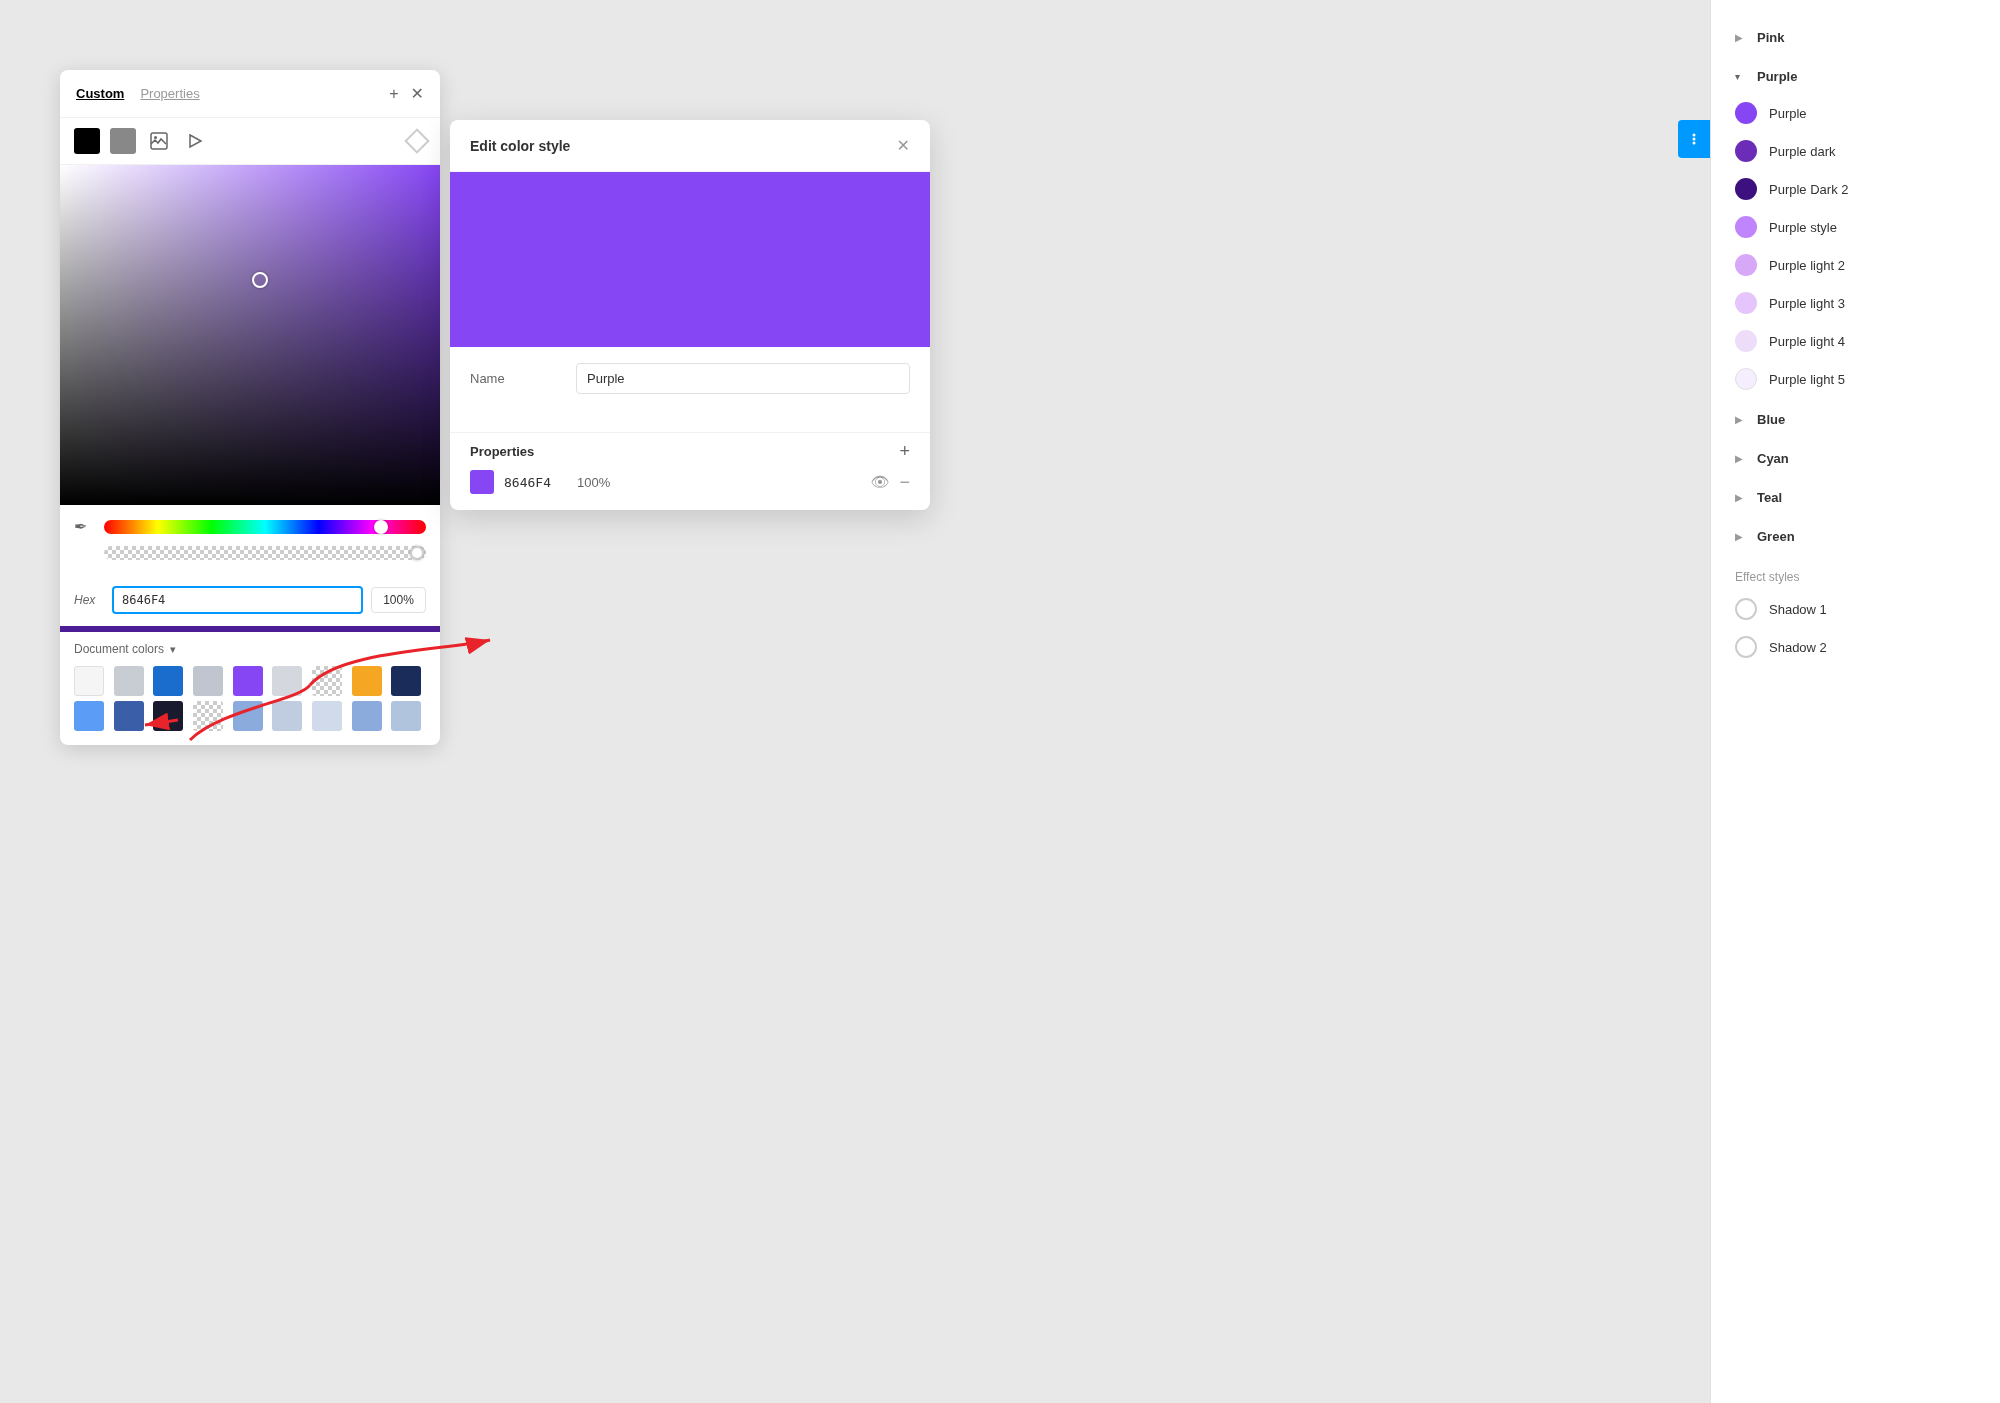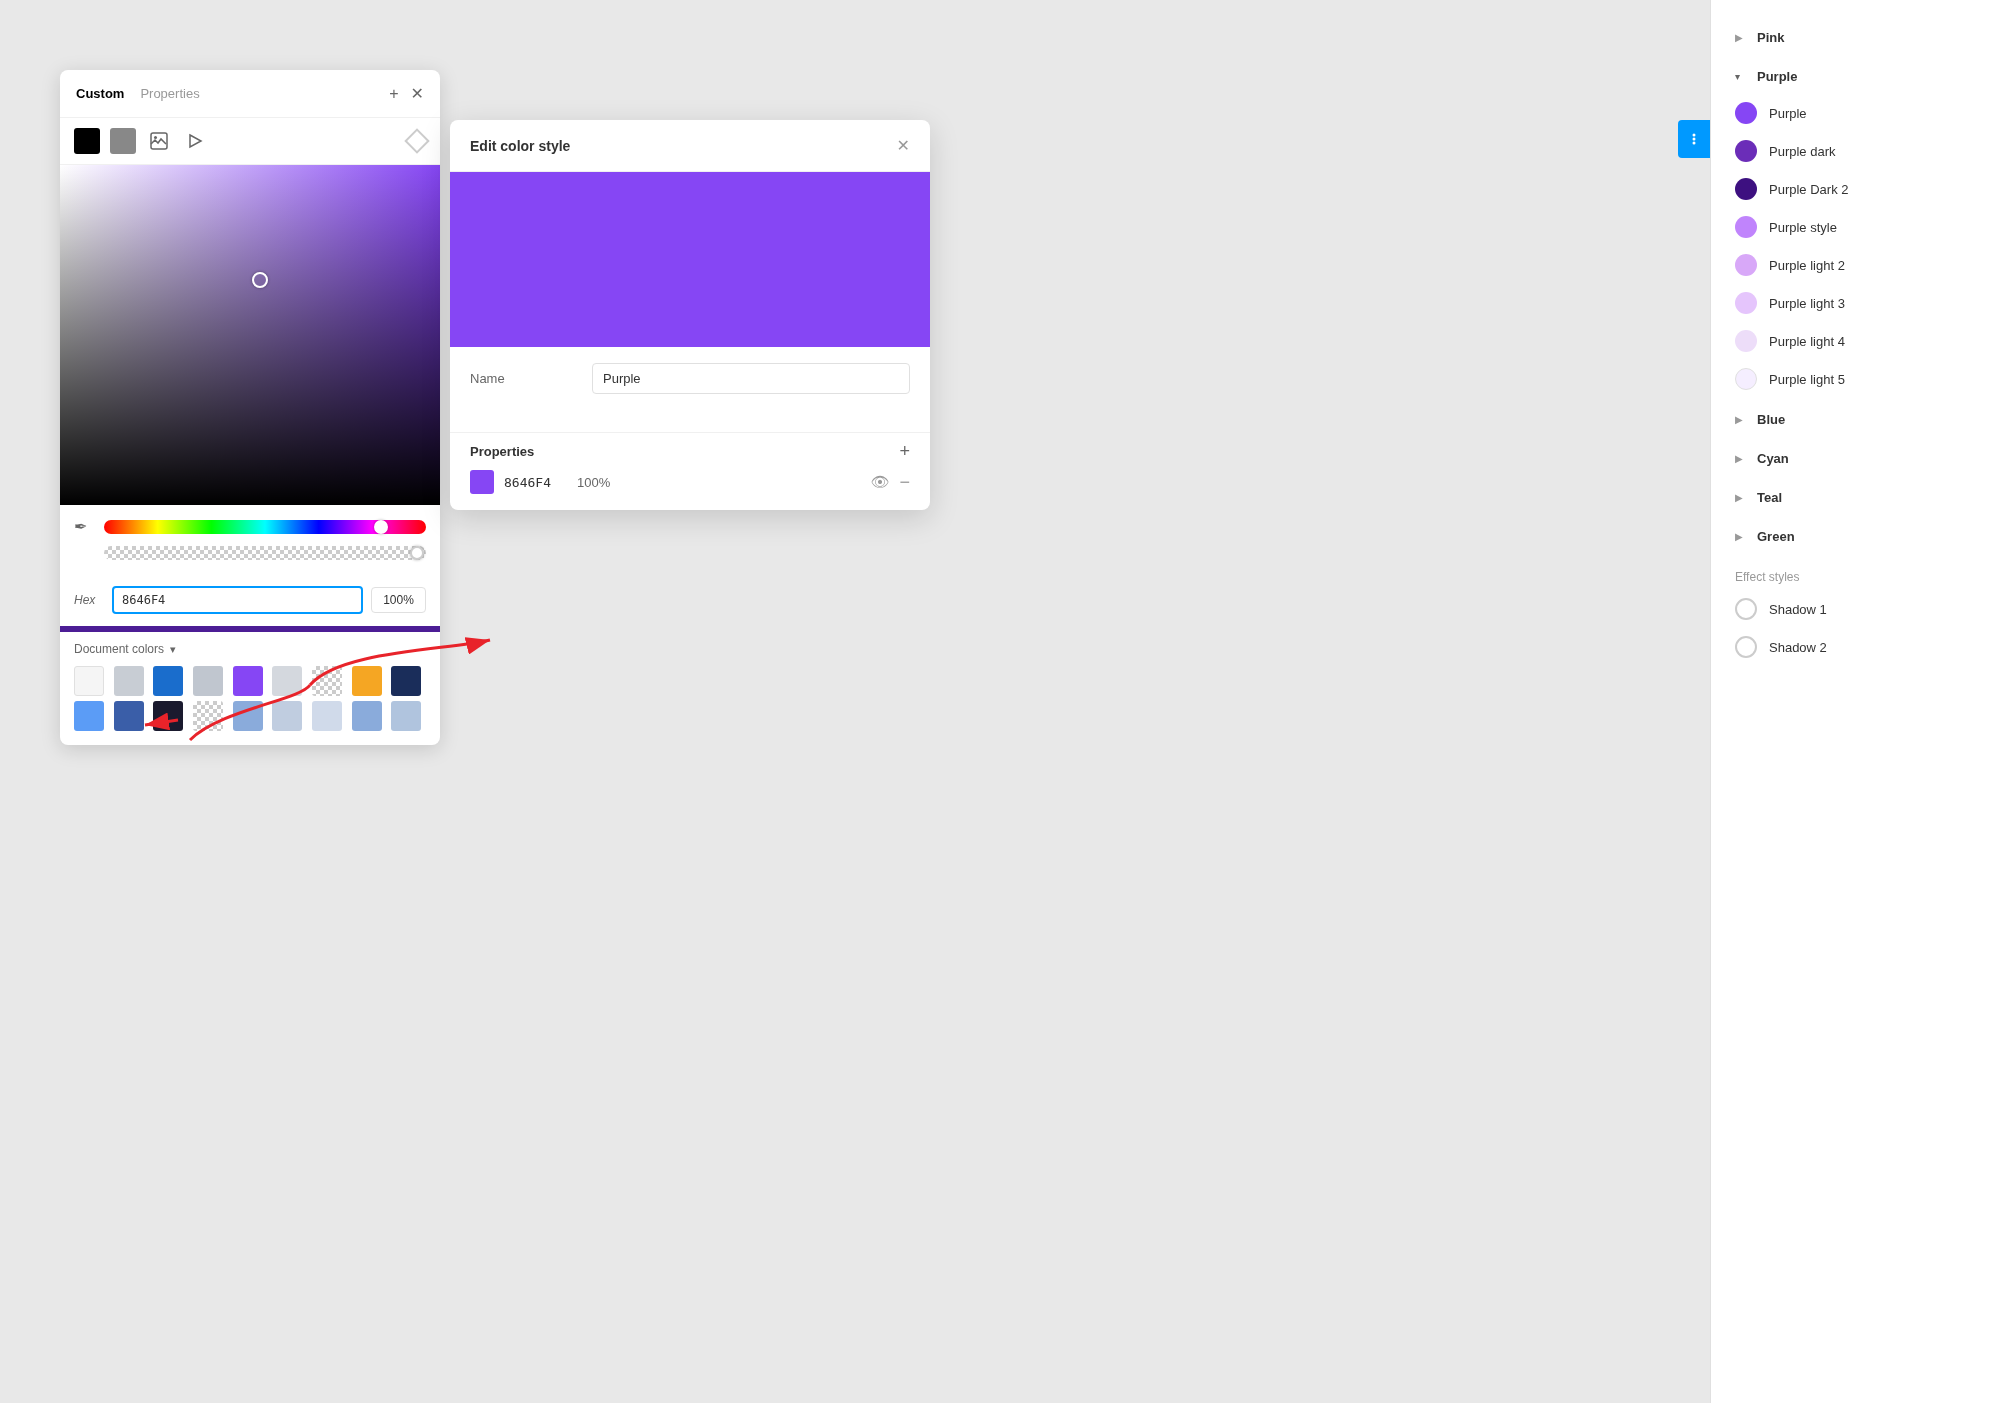--- a/index.html
+++ b/index.html
@@ -37,20 +37,21 @@
       display: flex;
       gap: 16px;
       flex: 1;
     }
 
     .panel-tab {
       font-size: 13px;
       color: #333;
       cursor: pointer;
       font-weight: 500;
+      text-decoration: underline;
     }
 
     .panel-tab.active {
       color: #000;
       font-weight: 600;
     }
 
     .panel-tab.inactive {
       color: #999;
     }
@@ -307,21 +308,21 @@
     }
 
     .modal-fields {
       padding: 16px 20px;
     }
 
     .modal-field-row {
       display: flex;
       align-items: center;
       margin-bottom: 14px;
-      gap: 32px;
+      gap: 16px;
     }
 
     .modal-field-label {
       font-size: 13px;
       color: #666;
       width: 90px;
       flex-shrink: 0;
     }
 
     .modal-field-input {

